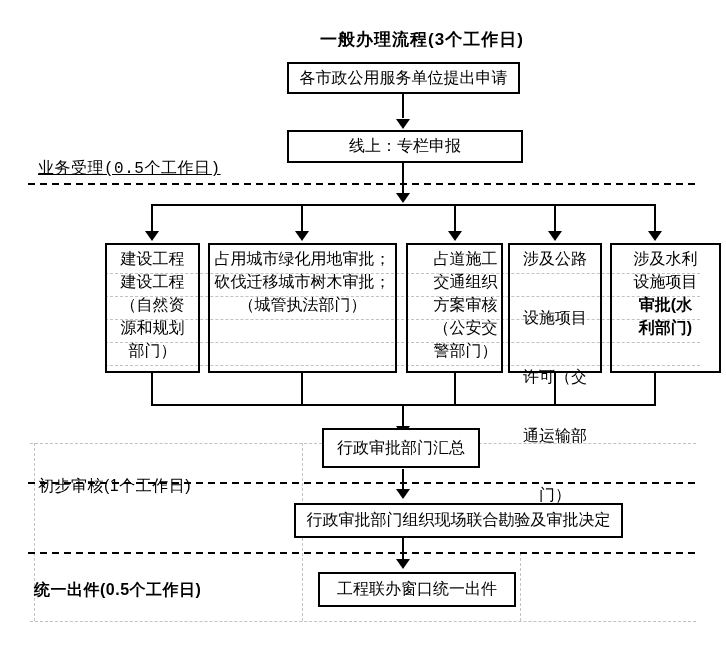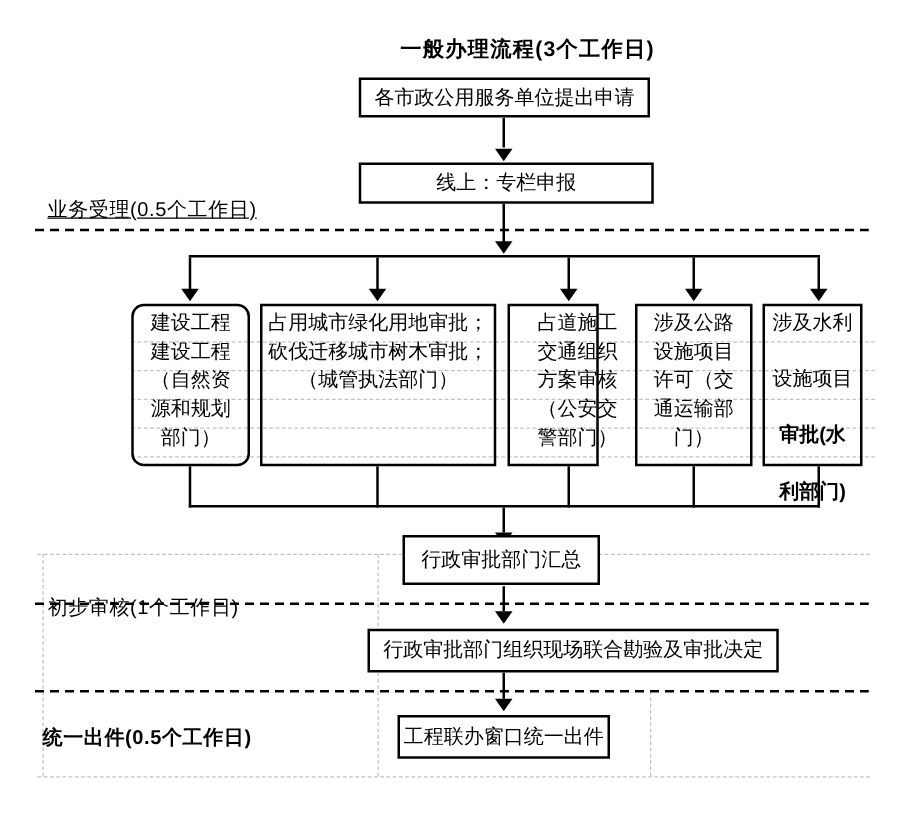--- a/index.html
+++ b/index.html
@@ -63,69 +63,69 @@
     <span>各市政公用服务单位提出申请</span>
   </div>
 
   <div class="vline" style="left:402px;top:94px;height:24px;"></div>
   <div class="arrow" style="left:396px;top:119px;"></div>
 
   <div class="box" style="left:287px;top:130px;width:236px;height:33px;">
     <span>线上：专栏申报</span>
   </div>
 
-  <div class="stage-label underlined" style="left:38px;top:158px;">业务受理(0.5个工作日)</div>
+  <div class="stage-label underlined" style="left:38px;top:158px;font-family:Liberation Mono, monospace;">业务受理(0.5个工作日)</div>
   <div class="dash" style="left:28px;top:183px;width:667px;"></div>
 
   <div class="vline" style="left:402px;top:163px;height:31px;"></div>
   <div class="arrow" style="left:396px;top:193px;"></div>
 
   <div class="hline" style="left:151px;top:204px;width:505px;"></div>
   <div class="vline" style="left:151px;top:206px;height:26px;"></div>
   <div class="arrow" style="left:145px;top:231px;"></div>
   <div class="vline" style="left:301px;top:206px;height:26px;"></div>
   <div class="arrow" style="left:295px;top:231px;"></div>
   <div class="vline" style="left:454px;top:206px;height:26px;"></div>
   <div class="arrow" style="left:448px;top:231px;"></div>
   <div class="vline" style="left:554px;top:206px;height:26px;"></div>
   <div class="arrow" style="left:548px;top:231px;"></div>
   <div class="vline" style="left:654px;top:206px;height:26px;"></div>
   <div class="arrow" style="left:648px;top:231px;"></div>
 
-  <div class="box dept" style="left:105px;top:243px;width:95px;height:130px;border-radius:10px;">
+  <div class="box dept" style="left:105px;top:243px;width:95px;height:130px;">
     <span>建设工程</span>
     <span>建设工程</span>
     <span>（自然资</span>
     <span>源和规划</span>
     <span>部门）</span>
   </div>
 
   <div class="box dept" style="left:208px;top:243px;width:189px;height:130px;">
     <span>占用城市绿化用地审批；</span>
     <span>砍伐迁移城市树木审批；</span>
     <span>（城管执法部门）</span>
   </div>
 
-  <div class="box dept" style="left:406px;top:243px;width:73px;height:130px;padding-left:22px;">
+  <div class="box dept" style="left:406px;top:243px;width:97px;height:130px;padding-left:22px;">
     <span>占道施工</span>
     <span>交通组织</span>
     <span>方案审核</span>
     <span>（公安交</span>
     <span>警部门）</span>
   </div>
 
-  <div class="box dept" style="left:508px;top:243px;width:94px;height:130px;">
+  <div class="box dept" style="left:508px;top:243px;width:94px;height:130px;gap:36px;">
     <span>涉及公路</span>
     <span>设施项目</span>
     <span>许可（交</span>
     <span>通运输部</span>
     <span>门）</span>
   </div>
 
-  <div class="box dept" style="left:610px;top:243px;width:80px;height:130px;gap:22px;">
+  <div class="box dept" style="left:610px;top:243px;width:111px;height:130px;">
     <span>涉及水利</span>
     <span>设施项目</span>
     <span class="bold">审批(水</span>
     <span class="bold">利部门)</span>
   </div>
 
   <div class="vline" style="left:151px;top:373px;height:33px;"></div>
   <div class="vline" style="left:301px;top:373px;height:33px;"></div>
   <div class="vline" style="left:454px;top:373px;height:33px;"></div>
   <div class="vline" style="left:554px;top:373px;height:33px;"></div>
@@ -146,19 +146,19 @@
 
   <div class="box" style="left:294px;top:503px;width:329px;height:35px;">
     <span>行政审批部门组织现场联合勘验及审批决定</span>
   </div>
 
   <div class="dash" style="left:28px;top:552px;width:667px;"></div>
 
   <div class="vline" style="left:402px;top:538px;height:21px;"></div>
   <div class="arrow" style="left:396px;top:559px;"></div>
 
-  <div class="box" style="left:318px;top:572px;width:170px;height:35px;">
+  <div class="box" style="left:318px;top:572px;width:198px;height:35px;">
     <span>工程联办窗口统一出件</span>
   </div>
 
   <div class="stage-label bold" style="left:34px;top:580px;">统一出件(0.5个工作日)</div>
 
 </div>
 
 </body></html>

